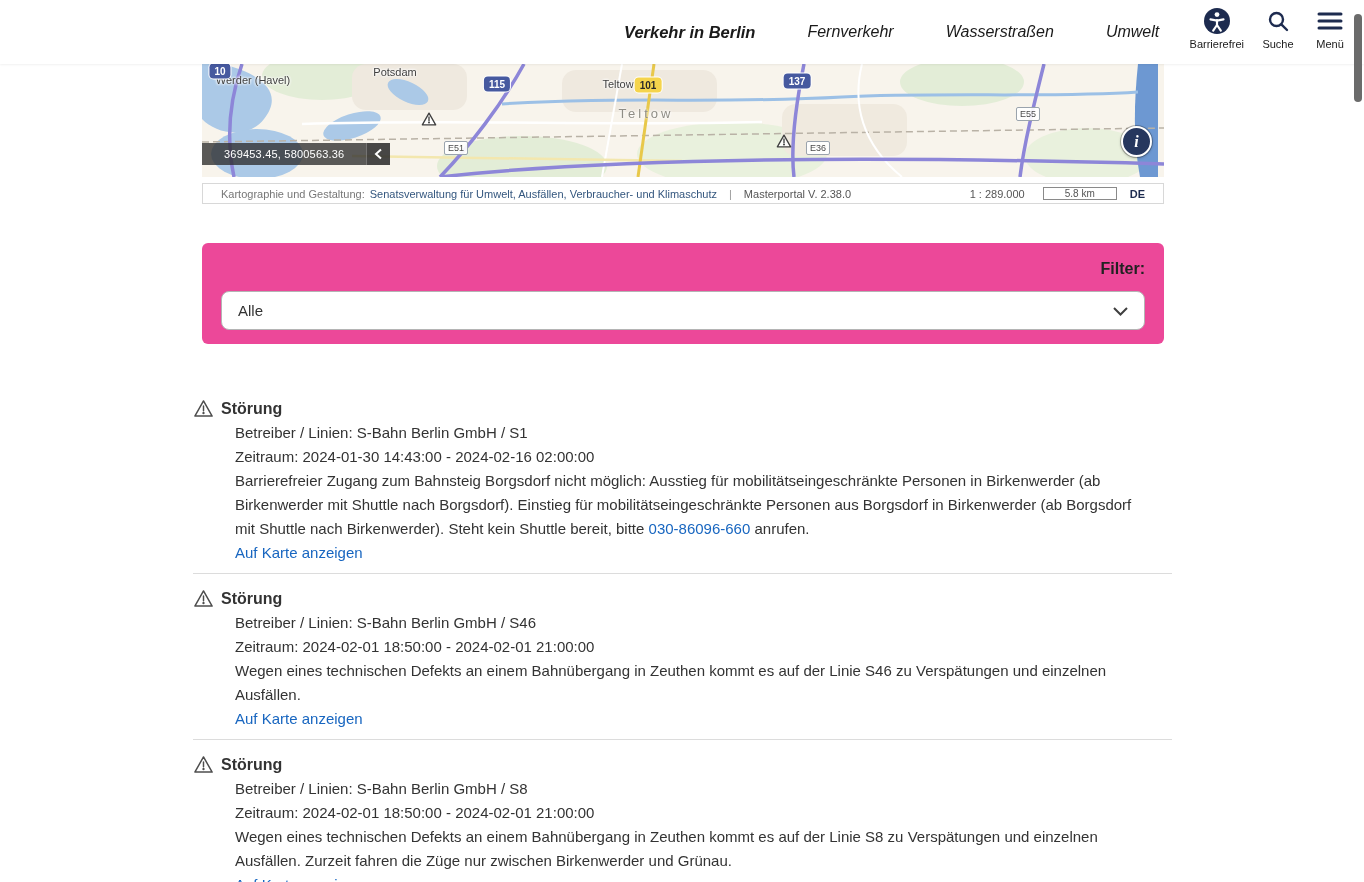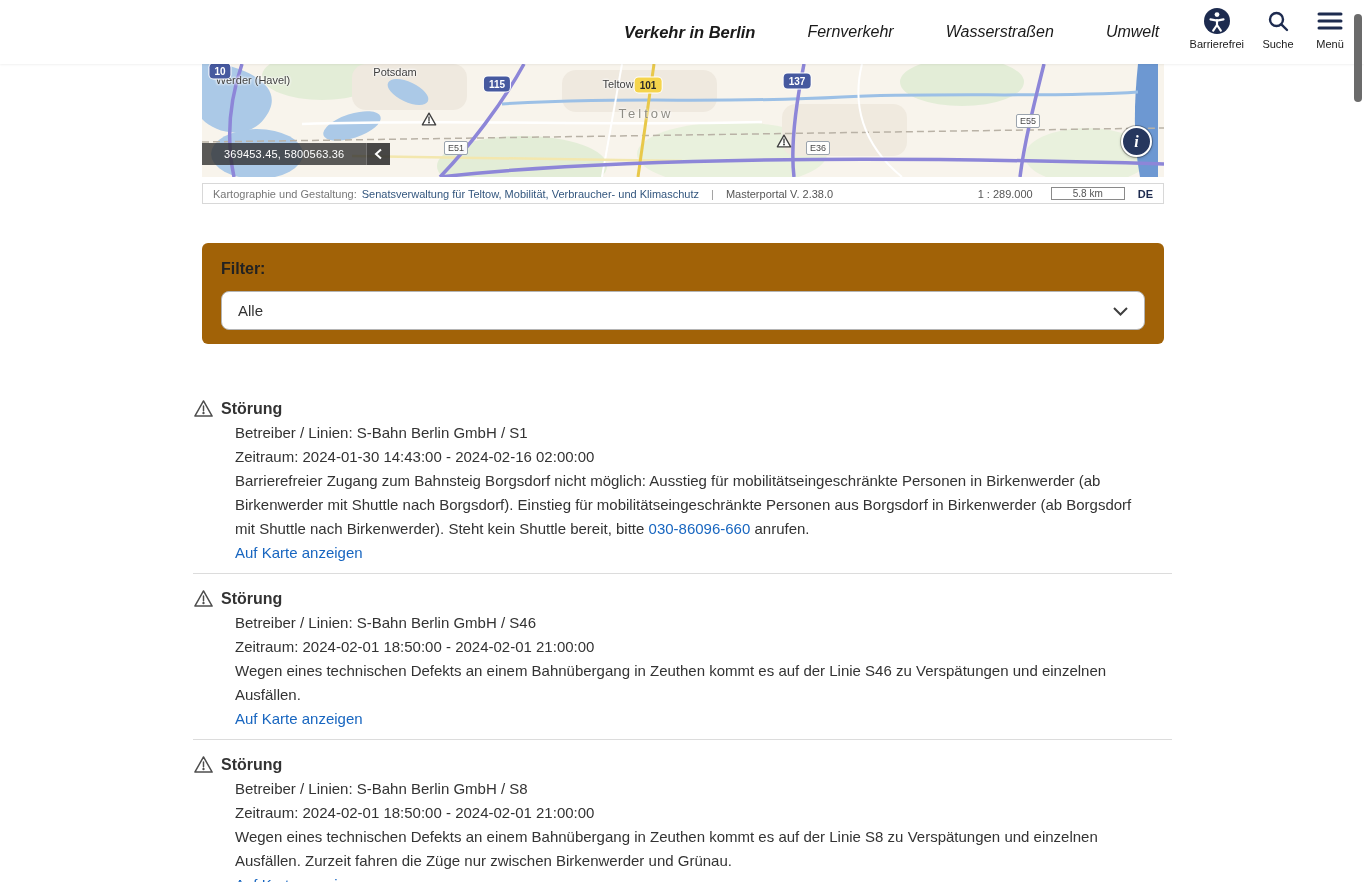--- a/index.html
+++ b/index.html
@@ -77,39 +77,39 @@
     border-radius:50%; background:#26375e; border:2px solid #fff;
     box-shadow:0 0 0 1px rgba(0,0,0,0.25), 0 1px 3px rgba(0,0,0,0.3);
     color:#fff; font-family:"Liberation Serif", serif; font-style:italic;
     font-weight:bold; font-size:16px; line-height:26px; text-align:center;
     cursor:pointer; z-index:6;
   }
 
   .map-attribution {
     margin-top:6px; height:21px; background:#fff;
     border:1px solid #d8d8d8;
-    display:flex; align-items:center; padding:0 10px;
+    display:flex; align-items:center; padding:0 18px;
     font-size:11px; color:#777; white-space:nowrap;
   }
   .attr-link { color:#33567e; margin-left:5px; }
   .attr-sep  { margin:0 12px; color:#999; }
   .attr-version { color:#555; }
   .attr-spacer { flex:1; }
   .attr-scale-ratio { color:#555; margin-right:18px; }
   .scale-bar {
     width:74px; height:13px; border:1px solid #8a8a8a;
     font-size:10px; line-height:11px; text-align:center; color:#555;
     margin-right:13px;
   }
   .attr-lang { color:#1d2b4f; font-weight:bold; }
 
   
   .filter-card {
     position:absolute; top:243px; left:202px; width:962px; height:101px;
-    background:#a16207; border-radius:6px; padding:17px 19px;
+    background:#ec4899; border-radius:6px; padding:17px 19px;text-align:right;
   }
   .filter-heading { font-size:16px; font-weight:bold; color:#222; }
   .select-box {
     margin-top:13px; height:39px; background:#fff;
     border:1px solid #b4b4b4; border-radius:8px;
     display:flex; align-items:center; justify-content:space-between;
     padding:0 16px; font-size:15px; color:#333; cursor:pointer;
   }
 
   
@@ -217,21 +217,21 @@
     <span class="map-label city" style="left:193px; top:8px;">Potsdam</span>
     <span class="map-label city city-small" style="left:51px; top:16px;">Werder (Havel)</span>
     <span class="map-label city city-small" style="left:416px; top:20px;">Teltow</span>
     <span class="map-label area" style="left:444px; top:49px;">Teltow</span>
     <span class="map-label shield shield-blue" style="left:18px; top:7px;">10</span>
     <span class="map-label shield shield-blue" style="left:295px; top:20px;">115</span>
     <span class="map-label shield shield-yellow" style="left:446px; top:21px;">101</span>
     <span class="map-label shield shield-blue" style="left:595px; top:17px;">137</span>
     <span class="map-label eroute" style="left:254px; top:84px;">E51</span>
     <span class="map-label eroute" style="left:616px; top:84px;">E36</span>
-    <span class="map-label eroute" style="left:826px; top:57px;text-align:right;">E55</span>
+    <span class="map-label eroute" style="left:826px; top:50px;text-align:right;">E55</span>
 
     <span class="map-warning" style="left:227px; top:57px;">
       <svg width="16" height="15" viewBox="0 0 24 22" fill="rgba(255,255,255,0.85)" stroke="#3f3f3f" stroke-width="2" stroke-linejoin="round">
         <path d="M12,2.2 L22,19.8 L2,19.8 Z"></path>
         <line x1="12" y1="8" x2="12" y2="13.5" stroke-linecap="round"></line>
         <line x1="12" y1="16.2" x2="12" y2="16.4" stroke-width="3" stroke-linecap="round"></line>
       </svg>
     </span>
     <span class="map-warning" style="left:582px; top:79px;">
       <svg width="16" height="15" viewBox="0 0 24 22" fill="rgba(255,255,255,0.85)" stroke="#3f3f3f" stroke-width="2" stroke-linejoin="round">
@@ -248,21 +248,21 @@
             <polyline points="7,1.5 2,6 7,10.5" fill="none" stroke="#fff" stroke-width="2"></polyline>
           </svg>
       </button>
     </div>
 
     <button class="info-btn">i</button>
   </div>
 
   <div class="map-attribution">
     <span class="attr-prefix">Kartographie und Gestaltung:</span>
-    <a class="attr-link">Senatsverwaltung für Teltow, Mobilität, Verbraucher- und Klimaschutz</a>
+    <a class="attr-link">Senatsverwaltung für Umwelt, Ausfällen, Verbraucher- und Klimaschutz</a>
     <span class="attr-sep">|</span>
     <span class="attr-version">Masterportal V. 2.38.0</span>
     <span class="attr-spacer"></span>
     <span class="attr-scale-ratio">1 : 289.000</span>
     <span class="scale-bar">5.8 km</span>
     <a class="attr-lang">DE</a>
   </div>
 </section>
 
 <section class="filter-card">

